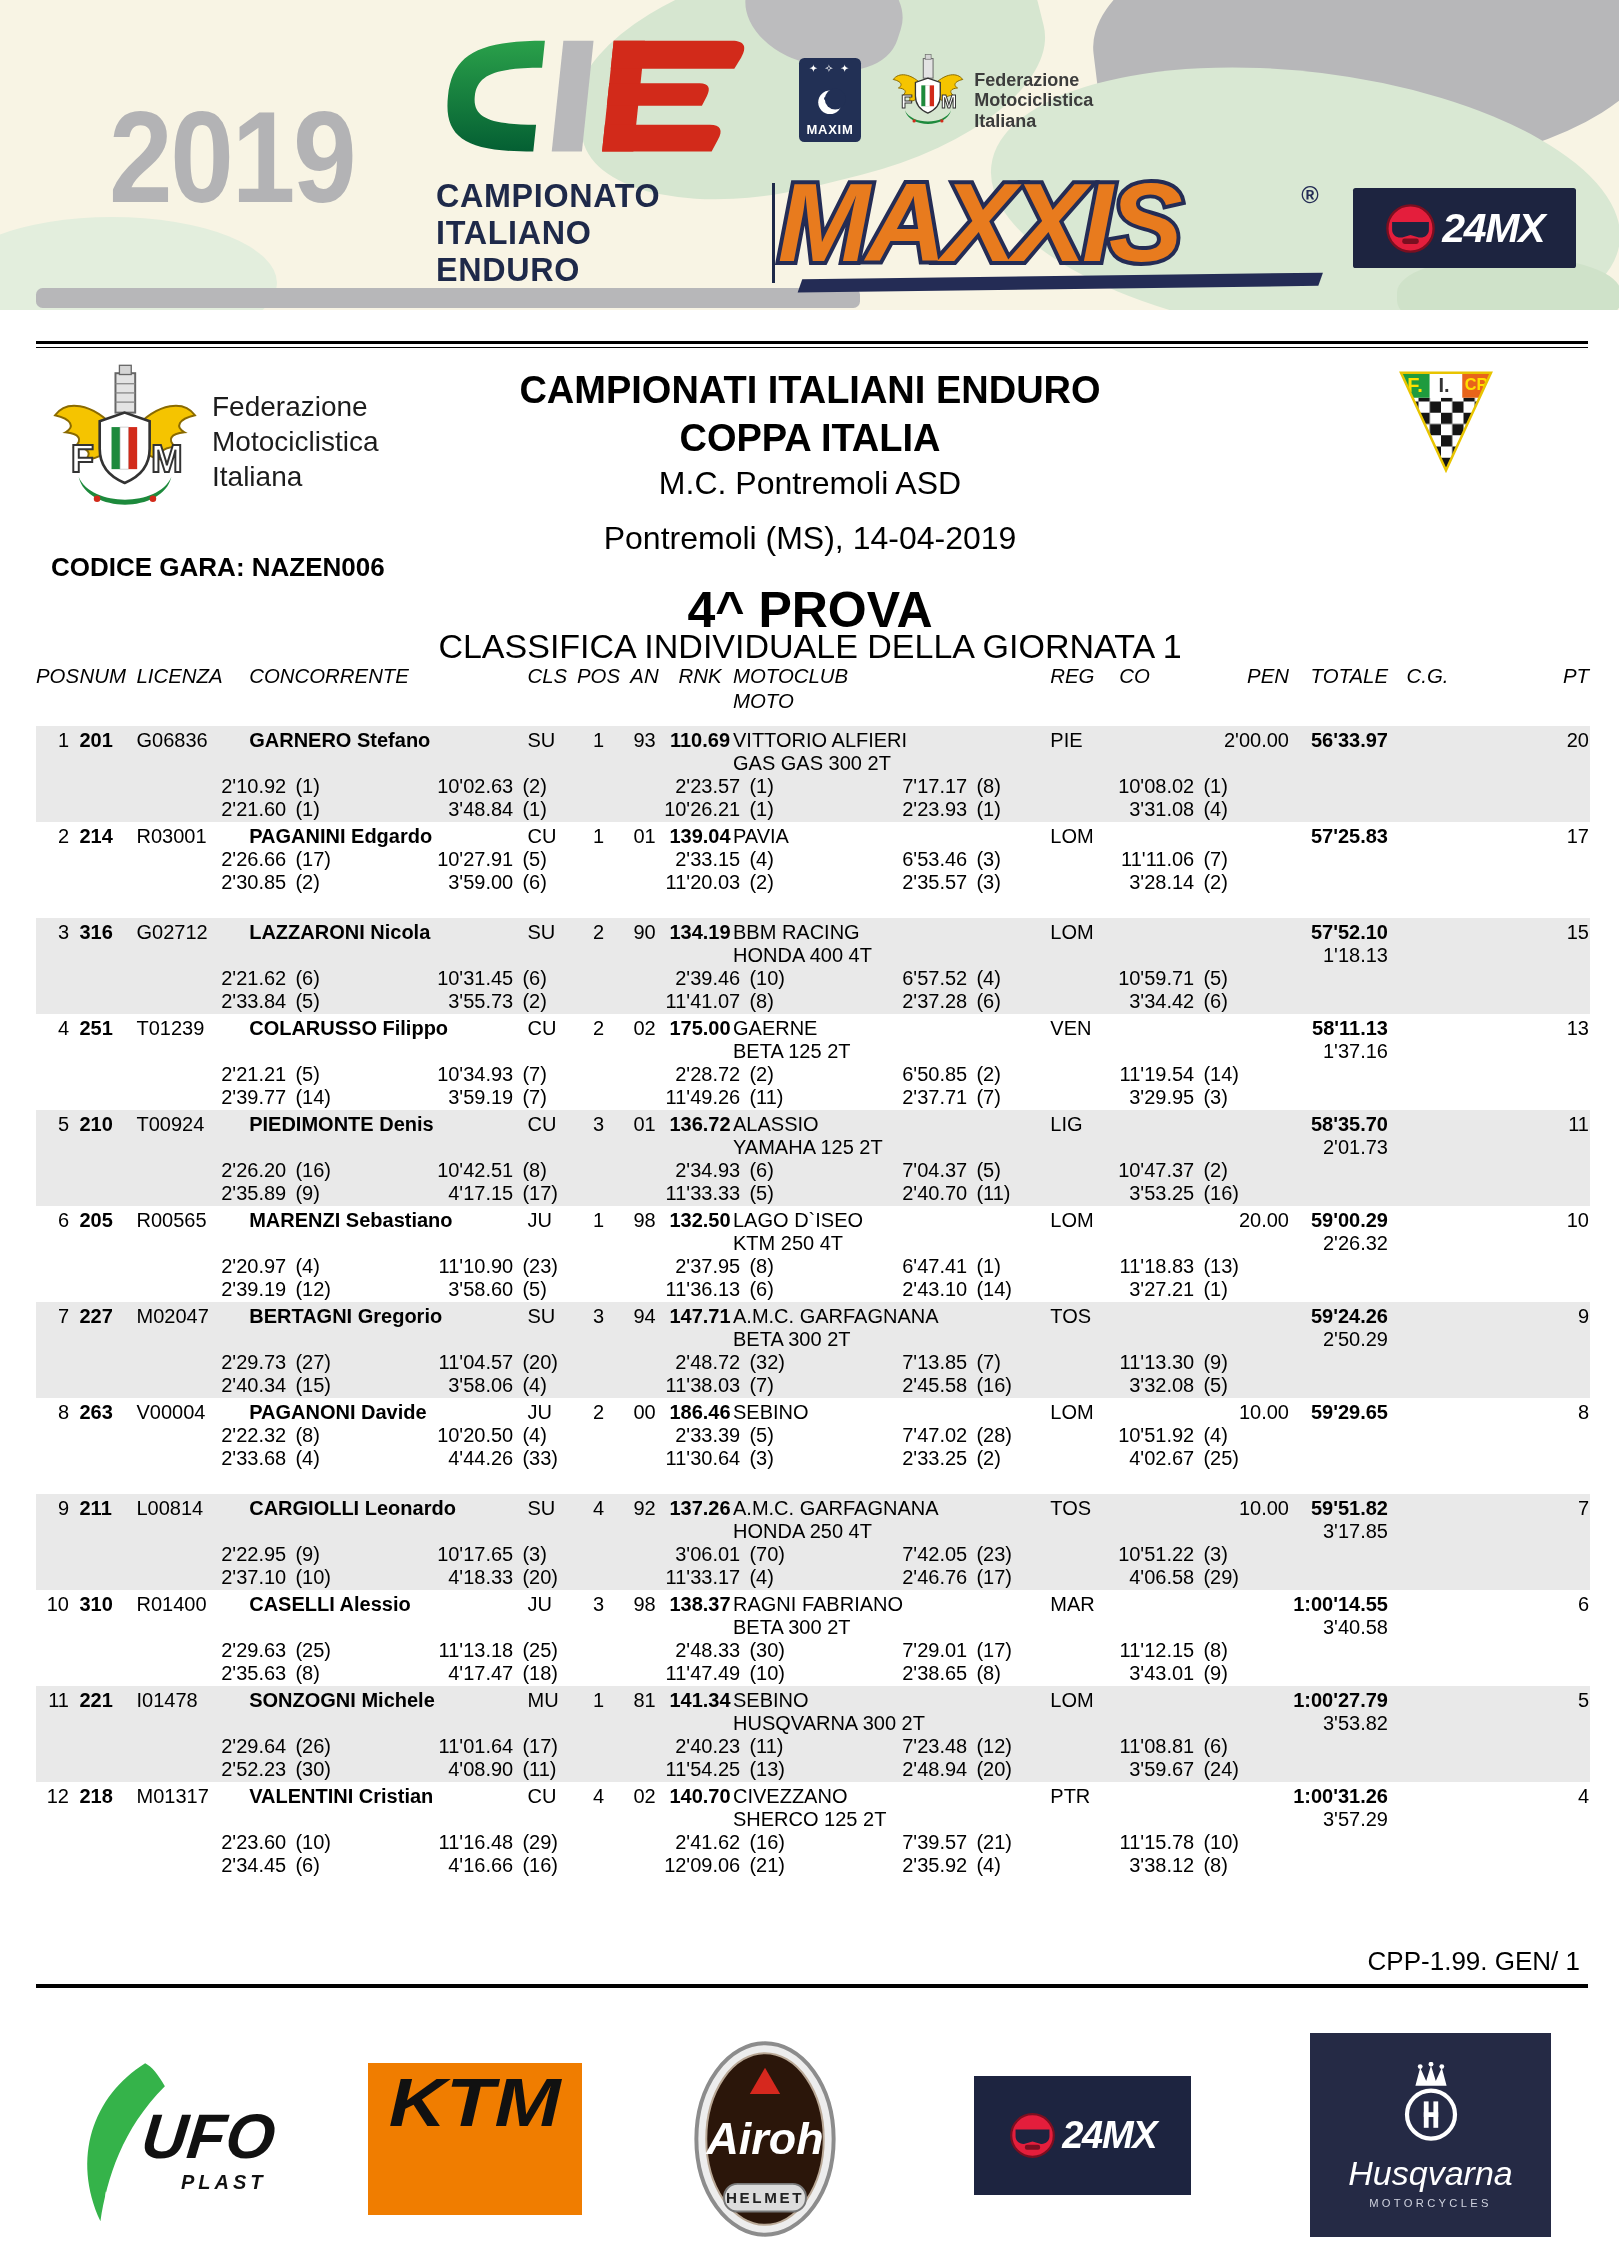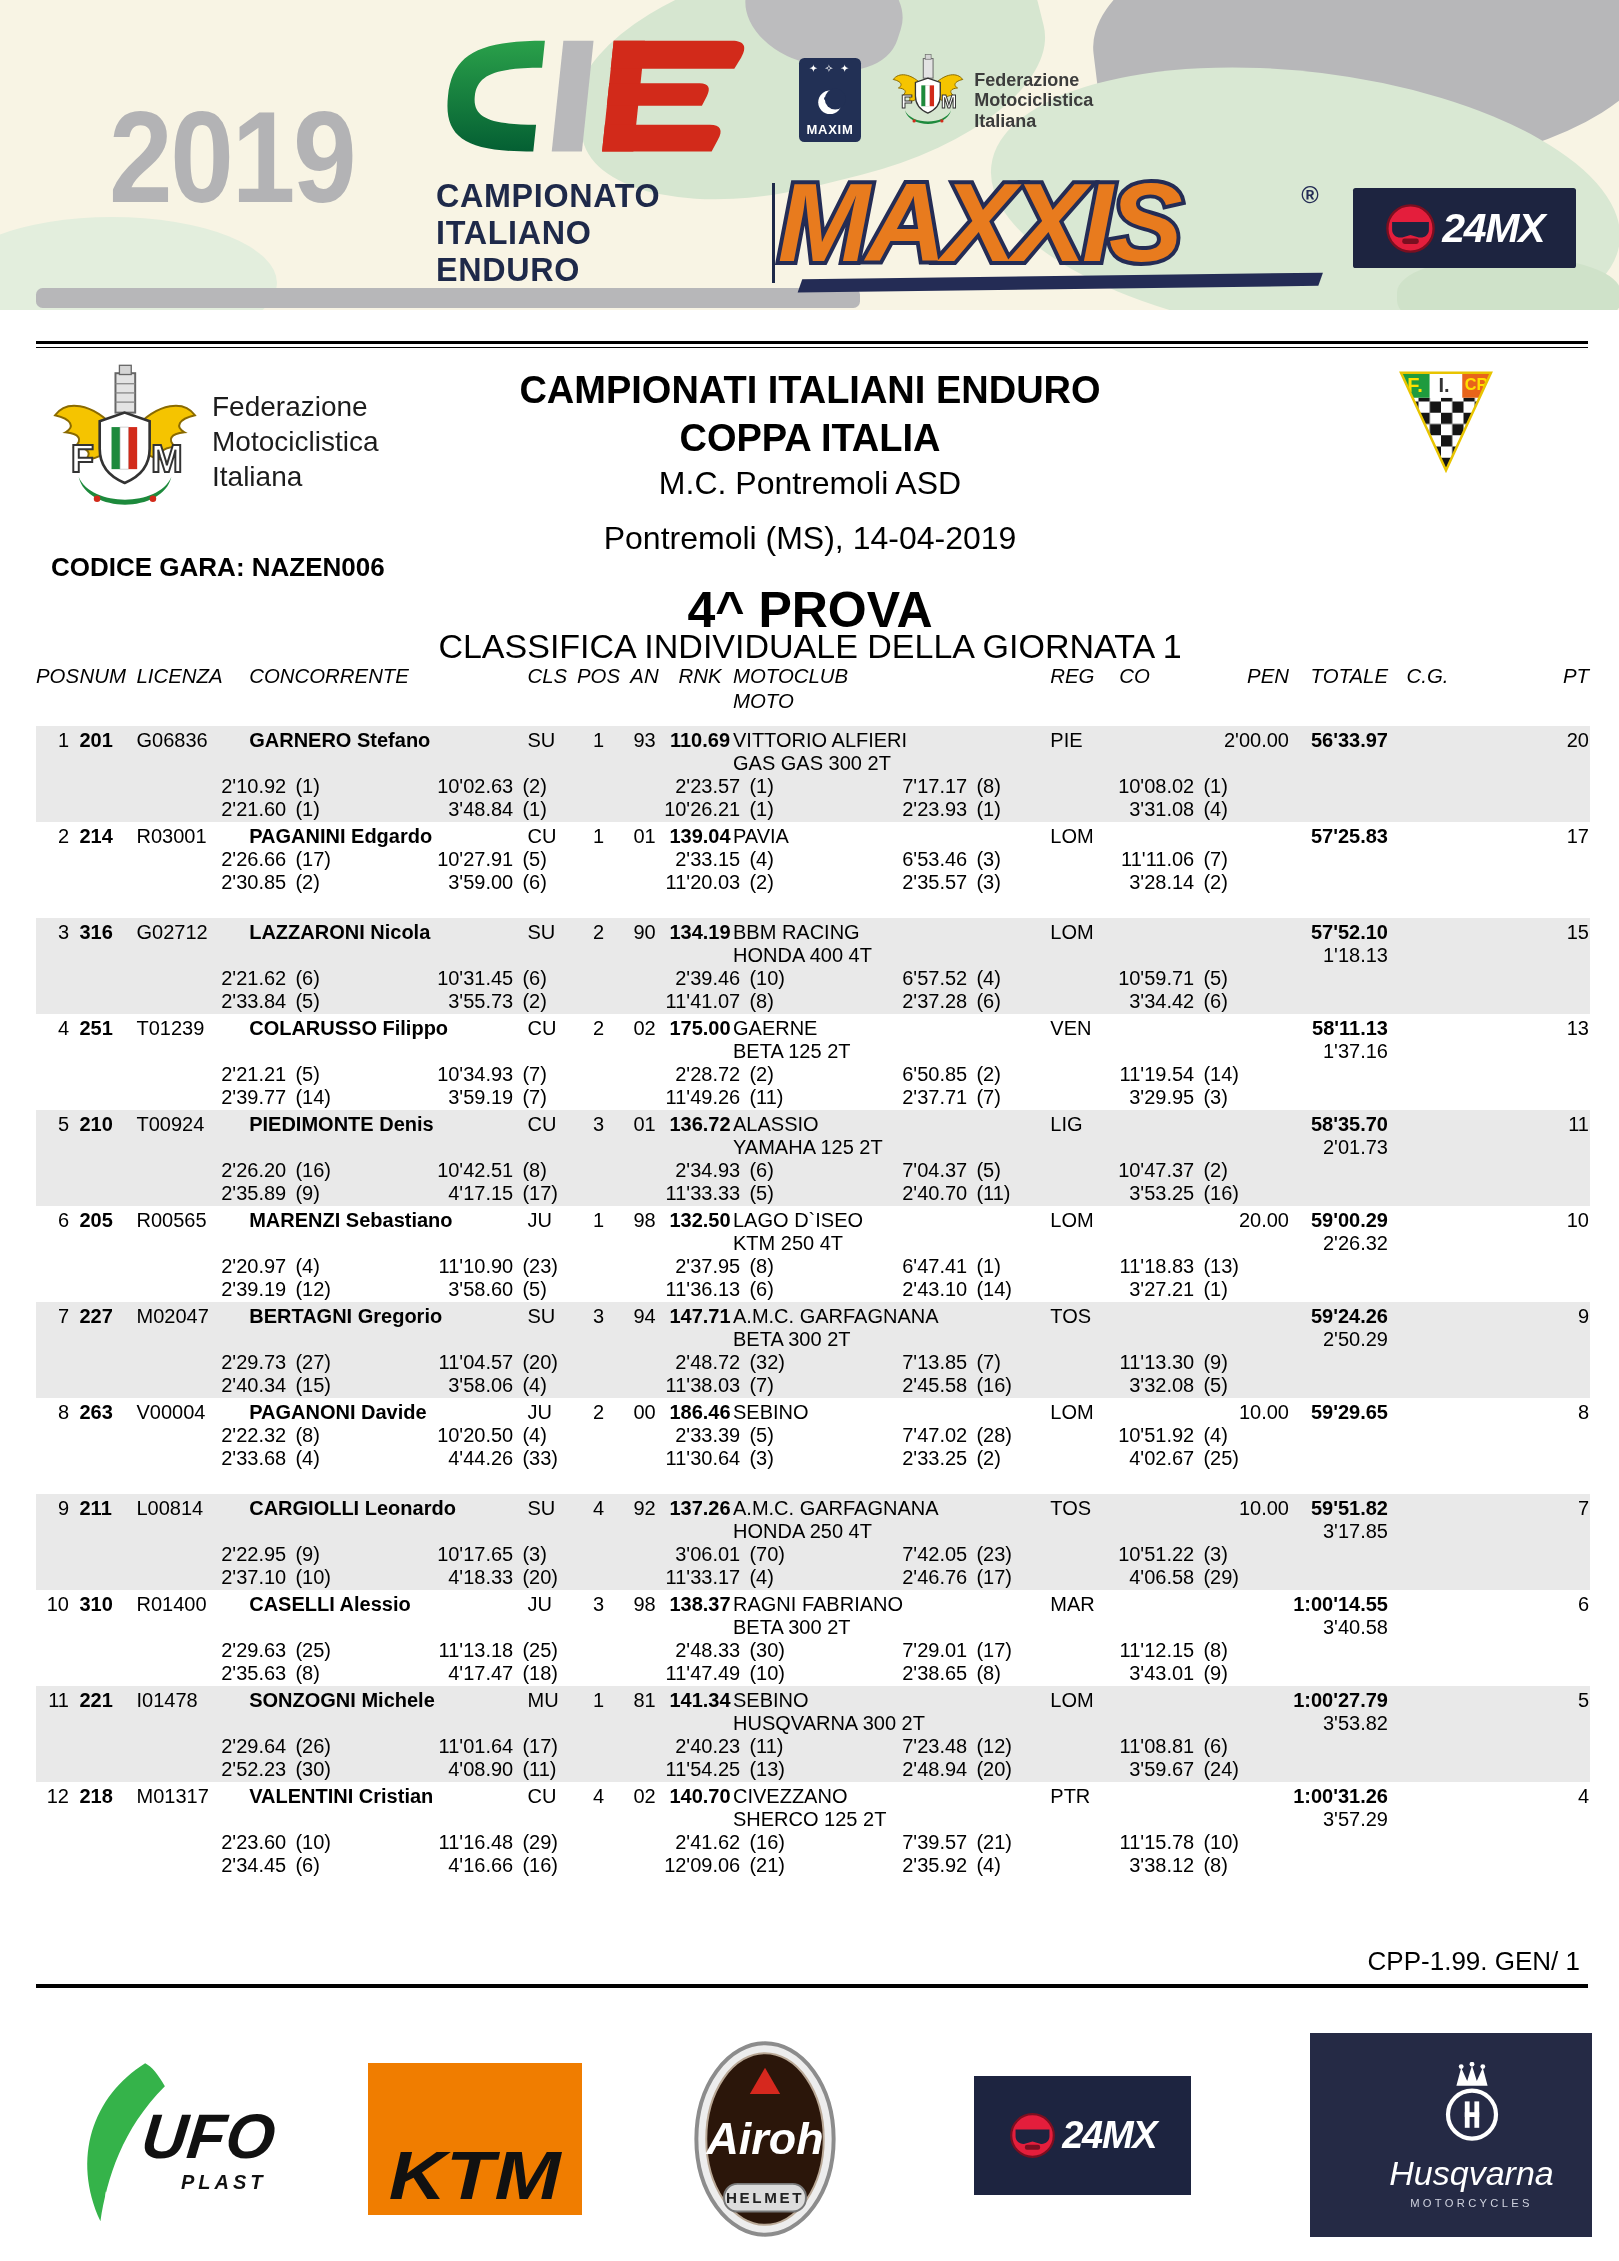--- a/index.html
+++ b/index.html
@@ -81,26 +81,26 @@
 
   
   .pageref{position:absolute;top:1946px;right:40px;font-size:26px;}
 
   
   .sponsors{position:absolute;left:0;top:2040px;width:1620px;height:221px;}
   .sp{position:absolute;}
   .ufo{left:66px;top:20px;width:237px;height:171px;}
   .ufo-text{position:absolute;left:76px;top:40px;font-size:63px;font-weight:bold;font-style:italic;color:#111;transform:skewX(-6deg);}
   .ufo-sub{position:absolute;left:115px;top:111px;font-size:20px;font-weight:bold;font-style:italic;color:#111;letter-spacing:4px;}
-  .ktm{left:368px;top:23px;width:214px;height:152px;background:#f07d00;display:flex;align-items:flex-end;justify-content:center;}
+  .ktm{left:368px;top:23px;width:214px;height:152px;background:#f07d00;display:flex;align-items:flex-start;justify-content:center;}
   .ktm-text{font-size:69px;font-weight:800;font-style:italic;color:#111;transform:scaleX(1.15);}
   .airoh{left:693px;top:0px;}
   .mx24s{left:974px;top:36px;width:217px;height:119px;background:#1d2440;display:flex;align-items:center;justify-content:center;gap:6.6px;}
   .mx24s .mx24-text{color:#fff;font-size:38px;font-weight:bold;font-style:italic;letter-spacing:-1.3px;}
-  .husq{left:1310px;top:-6.6px;width:241px;height:204px;background:#252a45;display:flex;flex-direction:column;align-items:center;justify-content:center;padding-left:41px;}
+  .husq{left:1310px;top:-6.6px;width:241px;height:204px;background:#252a45;display:flex;flex-direction:column;align-items:center;justify-content:center;}
   .husq-name{color:#fff;font-size:34px;font-style:italic;margin-top:5.3px;}
   .husq-sub{color:#cfd2de;font-size:11.2px;letter-spacing:3.3px;margin-top:4px;}
 </style>
 </head>
 <body>
 
 <div class="page">
 
   <div class="banner">
     <div class="blob blob-g1"></div>

